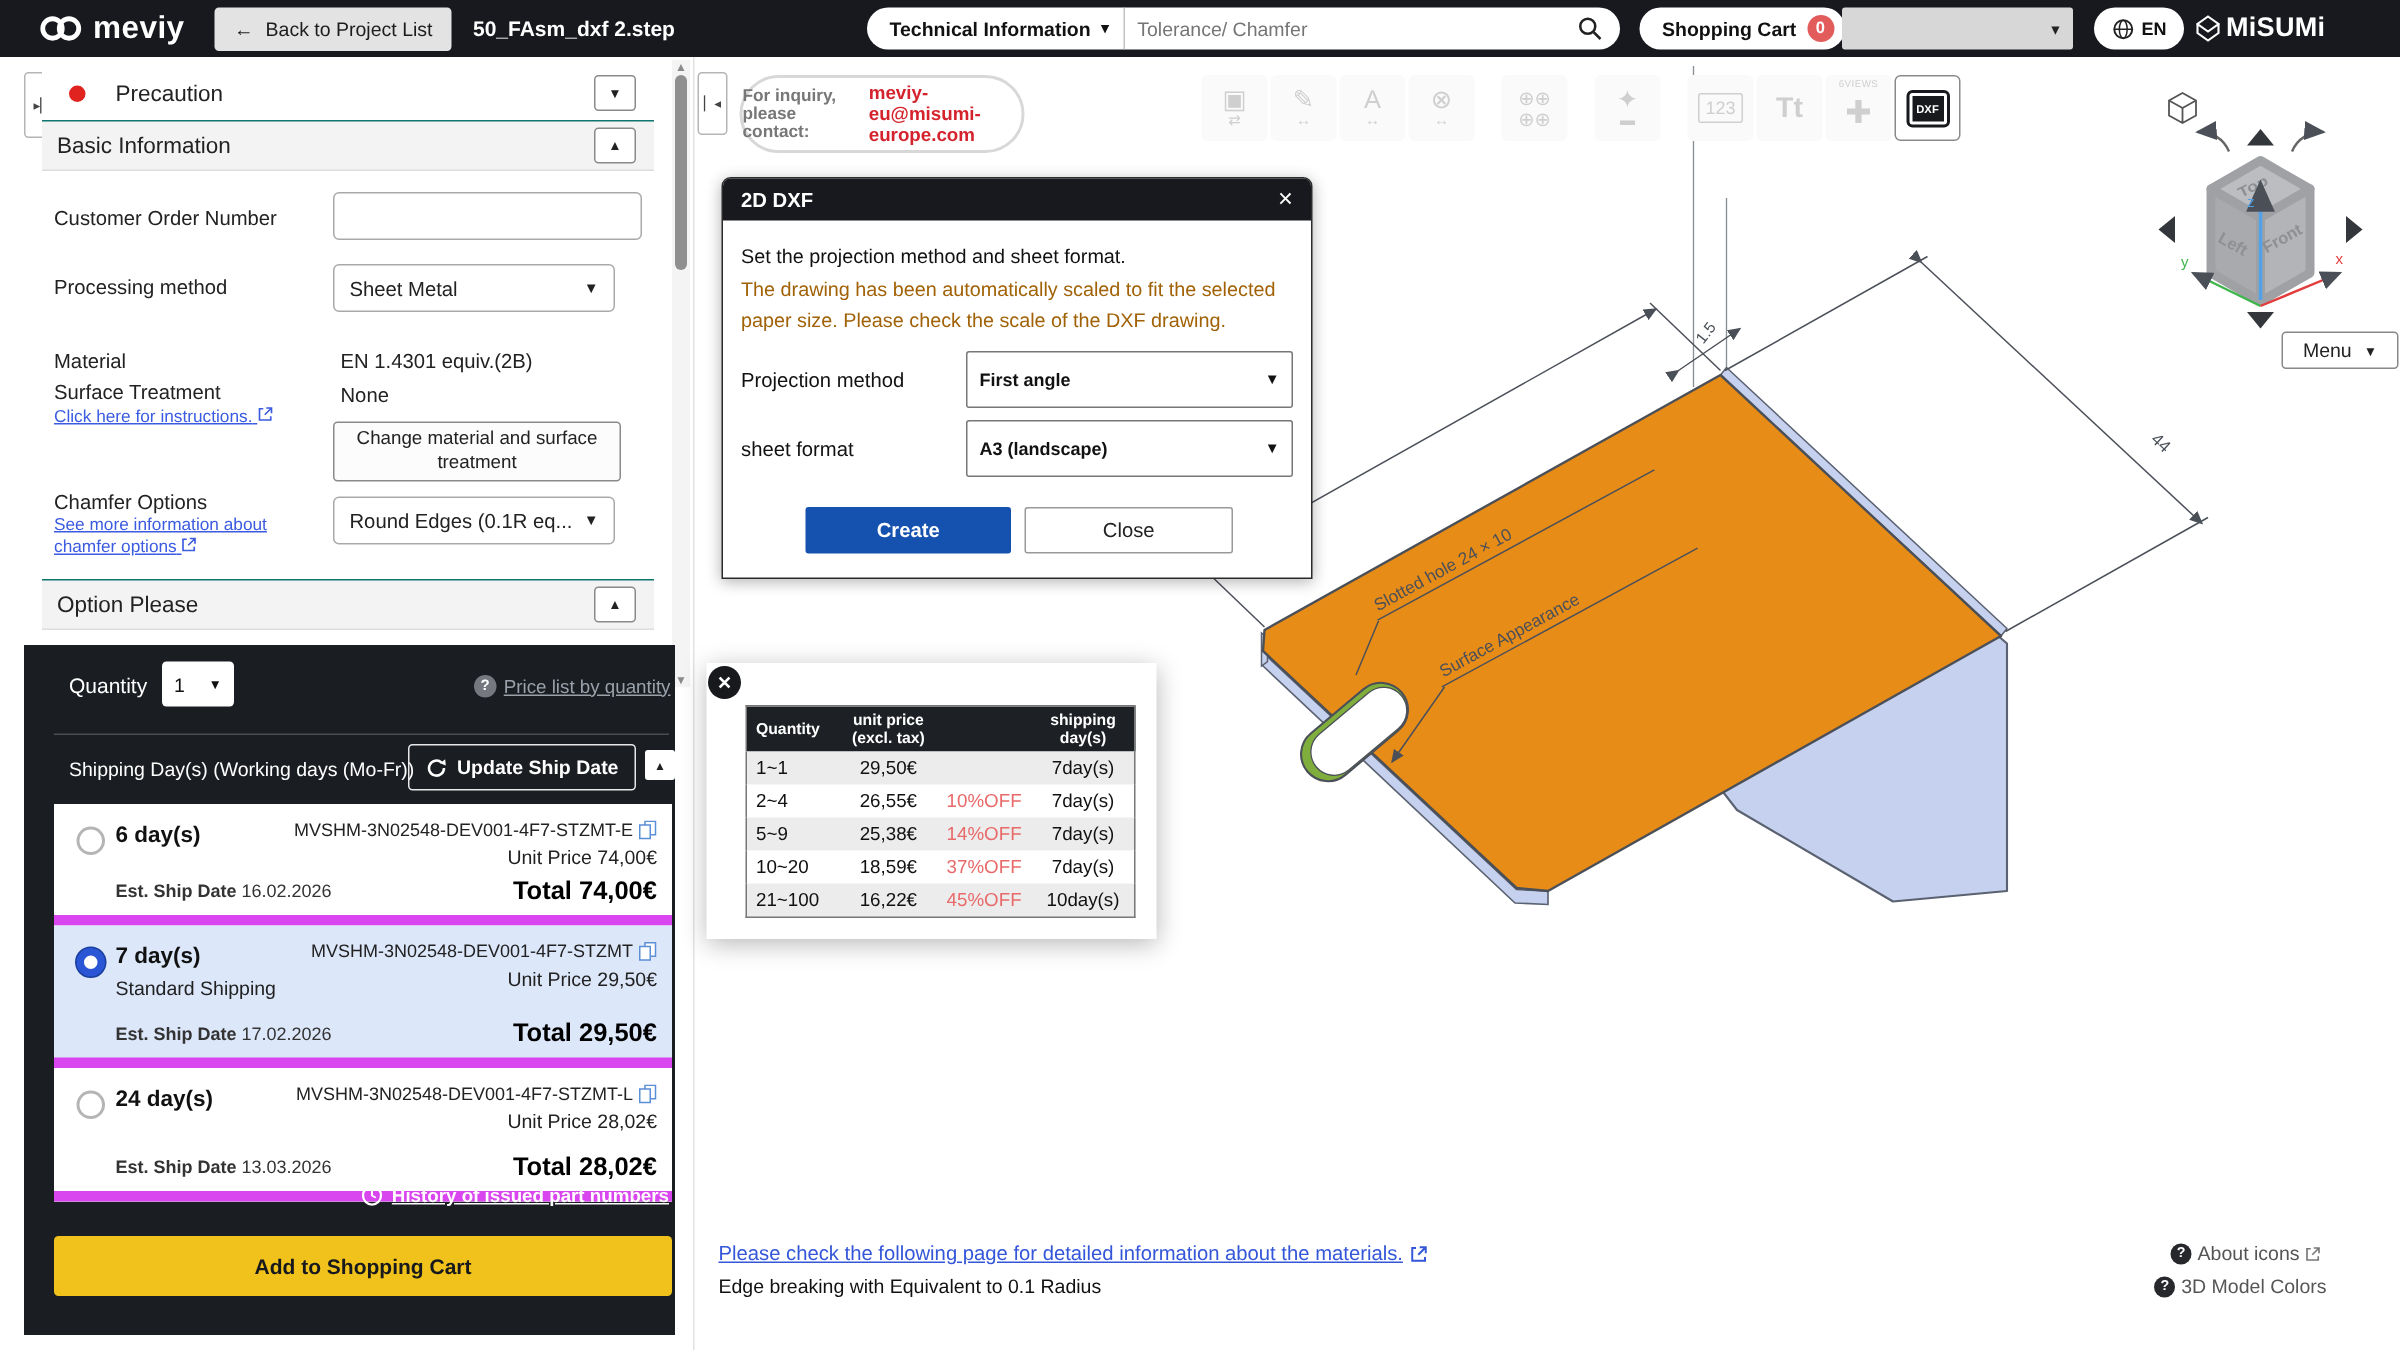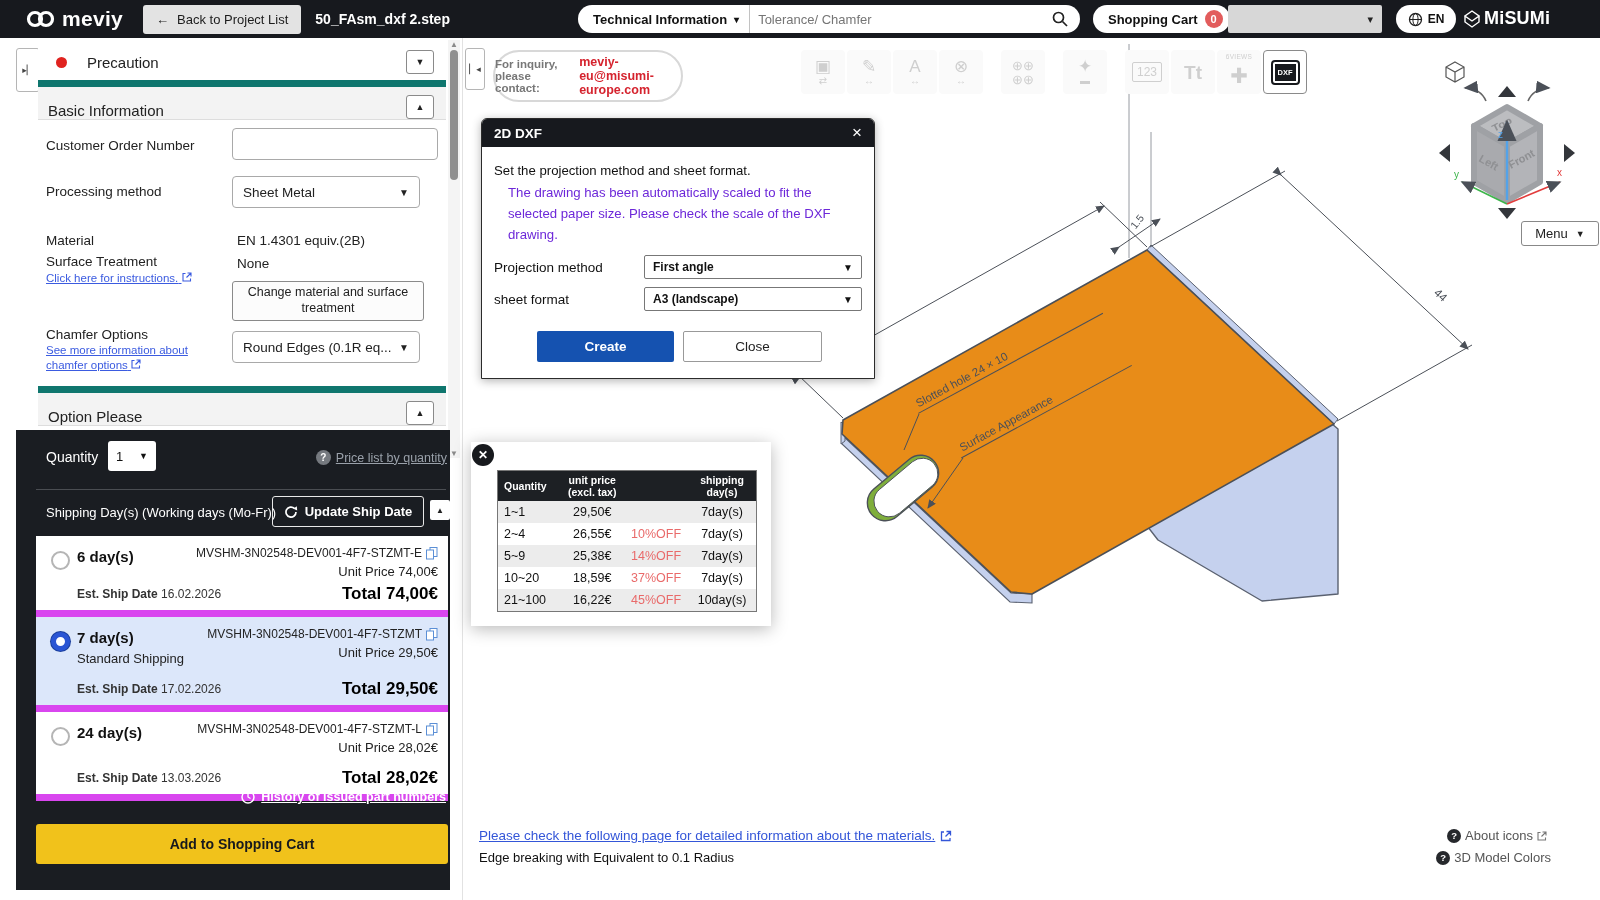--- a/index.html
+++ b/index.html
@@ -27,28 +27,28 @@
           border-radius:2px;display:flex;align-items:center;justify-content:flex-end;cursor:pointer;}
   .graydd .chev{margin-right:9px;color:#222;font-size:11px;}
   .enpill{position:absolute;left:1396px;top:5px;width:60px;height:28px;background:#fff;border-radius:15px;
           display:flex;align-items:center;justify-content:center;gap:5px;font-size:12px;font-weight:700;color:#111;cursor:pointer;}
   .misumi{position:absolute;left:1464px;top:8px;display:flex;align-items:center;gap:4px;color:#fff;
           font-size:18px;font-weight:800;letter-spacing:.2px;}
   
   .sidebar{position:absolute;left:16px;top:38px;width:434px;height:852px;z-index:10;}
   .handle-l{position:absolute;left:0;top:10px;width:22px;height:42px;background:#fff;border:1px solid #b5b5b5;
             border-radius:3px;display:flex;align-items:center;justify-content:center;font-size:9px;color:#444;cursor:pointer;}
-  .side-white{position:absolute;left:22px;top:0;width:408px;height:284px;background:#fff;}
+  .side-white{position:absolute;left:12px;top:0;width:408px;height:284px;background:#fff;}
   .prec{position:absolute;left:0;top:6px;width:100%;height:36px;display:flex;align-items:center;border-bottom:1px solid #e4e4e4;}
   .reddot{width:11px;height:11px;border-radius:50%;background:#e0231f;margin-left:18px;}
   .prec .lbl{margin-left:20px;font-size:15px;color:#222;}
   .secbtn{margin-left:auto;margin-right:12px;width:26px;height:22px;border:1px solid #8a8a8a;border-radius:3px;
           background:#fff;display:flex;align-items:center;justify-content:center;font-size:9px;color:#222;cursor:pointer;}
-  .shead{position:absolute;left:0;width:100%;height:32px;background:#f3f3f3;border-top:7px solid #0f766e;
-         border-bottom:1px solid #ddd;display:flex;align-items:flex-end;}
+  .shead{position:absolute;left:0;width:100%;height:32px;background:#f3f3f3;border-top:1px solid #0f766e;
+         border-bottom:1px solid #ddd;display:flex;align-items:center;}
   .shead .lbl{margin-left:10px;font-size:15px;color:#222;}
   .flabel{position:absolute;left:8px;font-size:13.5px;color:#222;}
   .flink{position:absolute;left:8px;font-size:11.5px;color:#3b5be0;text-decoration:underline;cursor:pointer;line-height:1.3;}
   .fvalue{position:absolute;left:199px;font-size:13.5px;color:#222;}
   .finput{position:absolute;left:194px;width:188px;height:30px;border:1px solid #a9a9a9;border-radius:4px;
           font-size:13px;padding:0 8px;outline:0;font-family:inherit;}
   .fsel{position:absolute;left:194px;width:188px;height:32px;border:1px solid #a9a9a9;border-radius:4px;background:#fff;
         display:flex;align-items:center;font-size:13.5px;color:#222;padding:0 10px;cursor:pointer;box-sizing:border-box;}
   .fsel .chev{margin-left:auto;font-size:10px;color:#222;}
   .fbtn{position:absolute;left:194px;width:190px;height:38px;background:#fcfcfc;border:1px solid #8a8a8a;border-radius:3px;
@@ -108,24 +108,24 @@
   .dxfchip{background:#17191d;color:#fff;font-size:7.5px;font-weight:700;padding:4px 3px;border-radius:2px;
            border:2px solid #fff;outline:2px solid #17191d;}
   
   .dialog{position:absolute;left:18px;top:80px;width:392px;z-index:30;background:#fff;border:1px solid #2b2b2b;
           border-radius:6px 6px 0 0;box-shadow:0 2px 10px rgba(0,0,0,.3);}
   .dhead{height:28px;background:#17191e;border-radius:5px 5px 0 0;display:flex;align-items:center;
          color:#fff;font-size:13.5px;font-weight:700;padding:0 12px;}
   .dhead .x{margin-left:auto;font-size:17px;font-weight:400;cursor:pointer;}
   .dbody{padding:10px 12px 16px 12px;}
   .instr{font-size:13.2px;color:#111;margin:6px 0 4px 0;}
-  .warn{font-size:13.2px;color:#6d28d9;line-height:1.6;margin:0 0 10px 14px;}
+  .warn{font-size:13.2px;color:#a16207;line-height:1.6;margin:0 0 10px 0;}
   .drow{display:flex;align-items:center;margin-top:8px;}
   .drow .dl{width:150px;font-size:13.5px;color:#111;}
-  .dsel{width:218px;height:24px;border:1px solid #777;border-radius:2px;background:#fff;display:flex;align-items:center;
+  .dsel{width:218px;height:38px;border:1px solid #777;border-radius:2px;background:#fff;display:flex;align-items:center;
         font-size:12px;font-weight:600;color:#111;padding:0 8px;cursor:pointer;box-sizing:border-box;}
   .dsel .chev{margin-left:auto;font-size:10px;}
   .dbtns{display:flex;margin-top:20px;margin-left:43px;gap:9px;}
   .createbtn{width:137px;height:31px;background:#1552b0;color:#fff;border-radius:2px;font-size:13.5px;font-weight:600;
              display:flex;align-items:center;justify-content:center;cursor:pointer;}
   .closebtn{width:139px;height:31px;background:#fff;border:1px solid #999;border-radius:2px;font-size:13.5px;color:#222;
             display:flex;align-items:center;justify-content:center;cursor:pointer;box-sizing:border-box;}
   
   .popup{position:absolute;left:8px;top:404px;width:300px;z-index:35;background:#fff;
          box-shadow:0 3px 16px rgba(0,0,0,.28);padding:28px 14px 14px 26px;box-sizing:border-box;}

